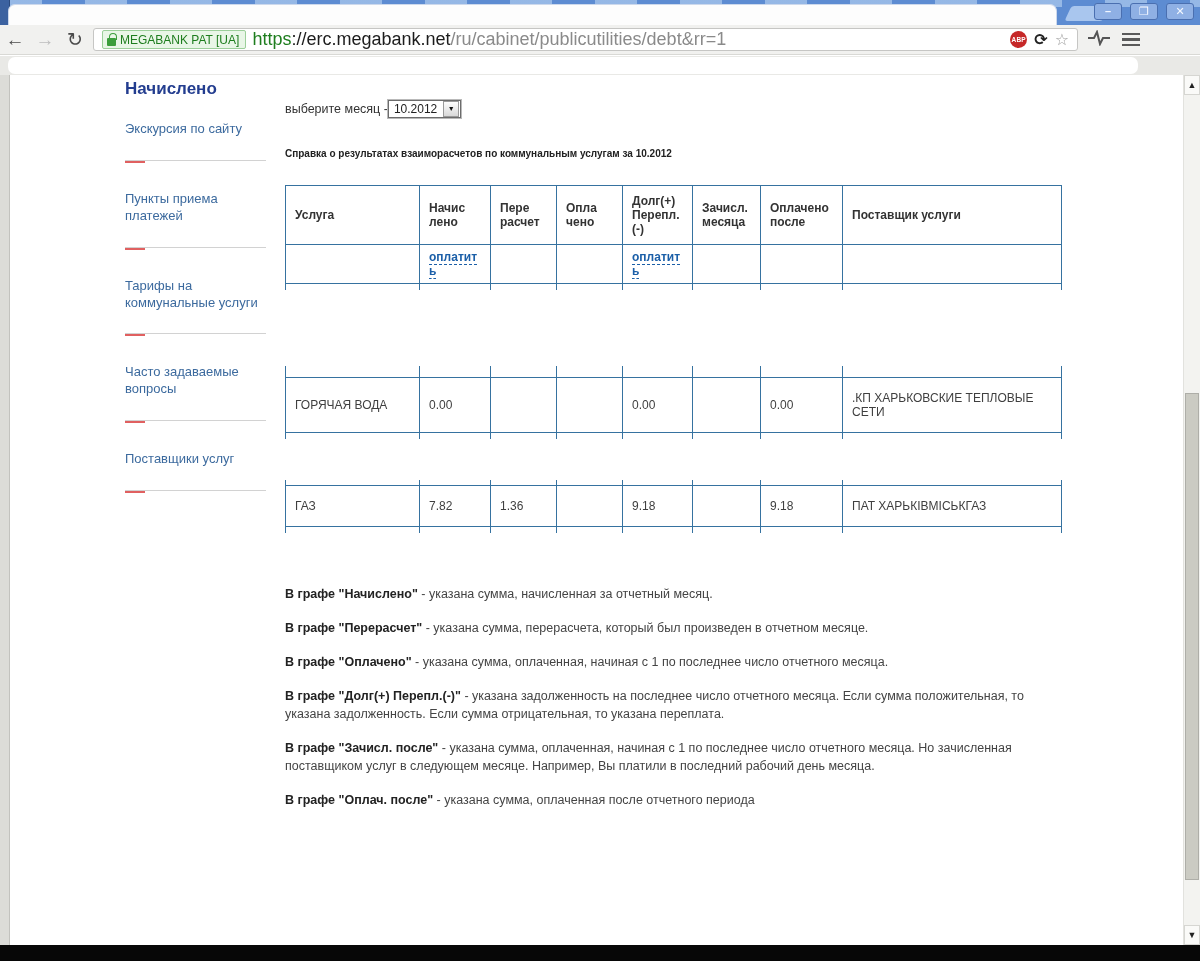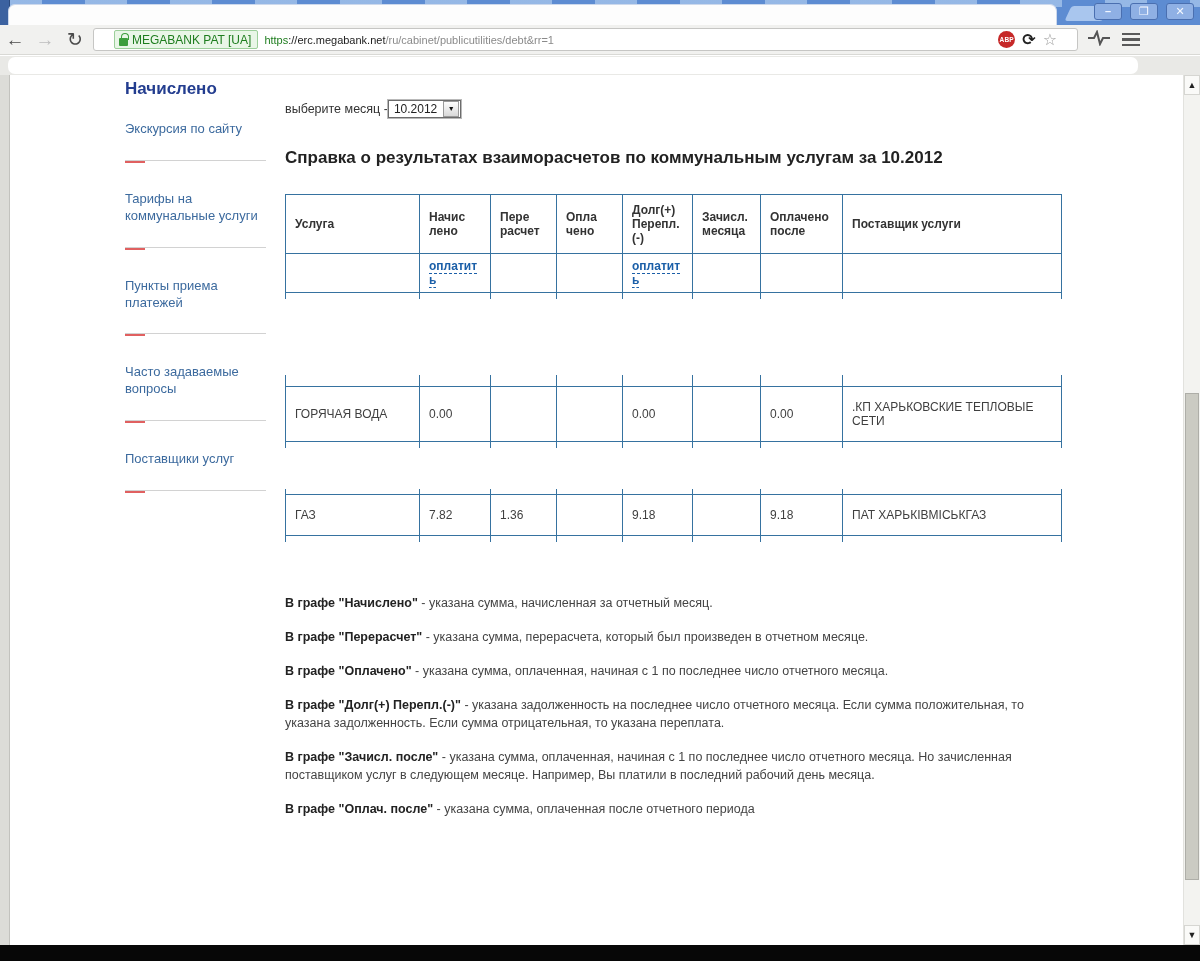--- a/index.html
+++ b/index.html
@@ -18,28 +18,28 @@
   .win-controls { position:absolute; top:3px; right:6px; display:flex; gap:8px; }
   .win-btn { width:28px; height:17px; background:#8fb0e4; border:1px solid #4a6fb0; border-radius:3px;
     color:#f4f8ff; font-size:11px; line-height:15px; text-align:center; font-weight:bold; }
 
   
   .toolbar { position:absolute; top:25px; left:0; right:0; height:30px; background:#f1f1ef;
     border-bottom:1px solid #d9d9d5; display:flex; align-items:center; }
   .nav-icon { font-size:19px; line-height:28px; width:30px; text-align:center; color:#4a4a4a; }
   .nav-icon.disabled { color:#bdbdbd; }
   .omnibox { position:relative; height:23px; flex:0 0 985px; margin-left:3px; background:#fff;
-    border:1px solid #c6c6c4; border-radius:3px; display:flex; align-items:center; padding:0 20px; }
+    border:1px solid #c6c6c4; border-radius:3px; display:flex; align-items:center; padding:0 8px; }
   .ev-badge { display:flex; align-items:center; gap:4px; background:#e9f6e7; border:1px solid #9ccf9a;
     border-radius:2px; padding:1px 6px 1px 4px; margin-right:6px; height:19px; }
   .lock { position:relative; width:9px; height:8px; background:#3c9e3c; border-radius:1px; margin-top:4px; }
   .lock::before { content:""; position:absolute; top:-5px; left:1.5px; width:6px; height:6px;
     border:1.5px solid #3c9e3c; border-bottom:none; border-radius:4px 4px 0 0; }
   .ev-text { font-size:12px; color:#1e7d1e; white-space:nowrap; }
-  .url { font-size:11px; white-space:nowrap; overflow:hidden; flex:1; }
+  .url { font-size:18px; white-space:nowrap; overflow:hidden; flex:1; }
   .url .scheme { color:#1e7d1e; }
   .url .host { color:#1c1c1c; }
   .url .path { color:#8a8a8a; }
   .omni-right { display:flex; align-items:center; gap:7px; margin-left:auto; }
   .abp-badge { width:17px; height:17px; border-radius:50%; background:#c62828; color:#fff;
     font-size:6.5px; font-weight:bold; line-height:17px; text-align:center; letter-spacing:.2px; }
   .sync-icon { font-size:16px; color:#222; font-weight:bold; line-height:17px; }
   .star-icon { font-size:16px; color:#9e9e9e; line-height:17px; }
   .pulse-icon { margin-left:10px; }
   .menu-icon { margin:0 10px 0 12px; display:inline-block; }
@@ -71,21 +71,21 @@
 
   
   .main { position:absolute; left:285px; top:25px; width:776px; color:#333; }
   .month-row { font-size:12.5px; color:#333; display:flex; align-items:center; }
   .select-box { display:inline-flex; align-items:center; border:1px solid #6c6c6c; background:#fff;
     box-shadow:0 0 0 1px #b9b9b9; height:18px; }
   .select-value { font-size:12px; padding:0 5px; color:#222; }
   .select-arrow { width:16px; height:16px; margin:0 1px; background:linear-gradient(#fdfdfd,#d9d9d9);
     border:1px solid #9a9a9a; font-size:7px; color:#111; text-align:center; line-height:14px; }
 
-  .report-title { margin-top:30px; font-size:17px; font-weight:bold; color:#222; }
+  .report-title { margin-top:30px; font-size:10px; font-weight:bold; color:#222; }
 
   table { border-collapse:collapse; width:776px; table-layout:fixed; }
   td, th { border:1px solid #3672a0; font-size:12px; color:#3f3f3f; padding:8px 9px; text-align:left;
     vertical-align:middle; word-wrap:break-word; }
   th { font-weight:bold; color:#333; }
   tr.stub td { border-top:none; border-bottom:none; padding:0; height:6px; }
   tr.stub-tall td { height:12px; }
   .pay-row td { padding:5px 9px; }
   .pay-link { color:#1b5fa8; font-weight:bold; border-bottom:1px dashed #1b5fa8;
     font-size:12px; cursor:pointer; }
@@ -152,22 +152,22 @@
   <div class="substrip">
     <div class="white-bar"></div>
   </div>
 
   <div class="viewport">
     <div class="edge-left"></div>
 
     <div class="sidebar">
       <div class="sidebar-heading">Начислено</div>
       <div class="side-item">Экскурсия по сайту</div>
+      <div class="side-item">Пункты приема платежей</div>
       <div class="side-item">Тарифы на коммунальные услуги</div>
-      <div class="side-item">Пункты приема платежей</div>
       <div class="side-item">Часто задаваемые вопросы</div>
       <div class="side-item">Поставщики услуг</div>
     </div>
 
     <div class="main">
 
       <div class="month-row">
         <span>выберите месяц -</span>
         <span class="select-box">
           <span class="select-value">10.2012</span>

